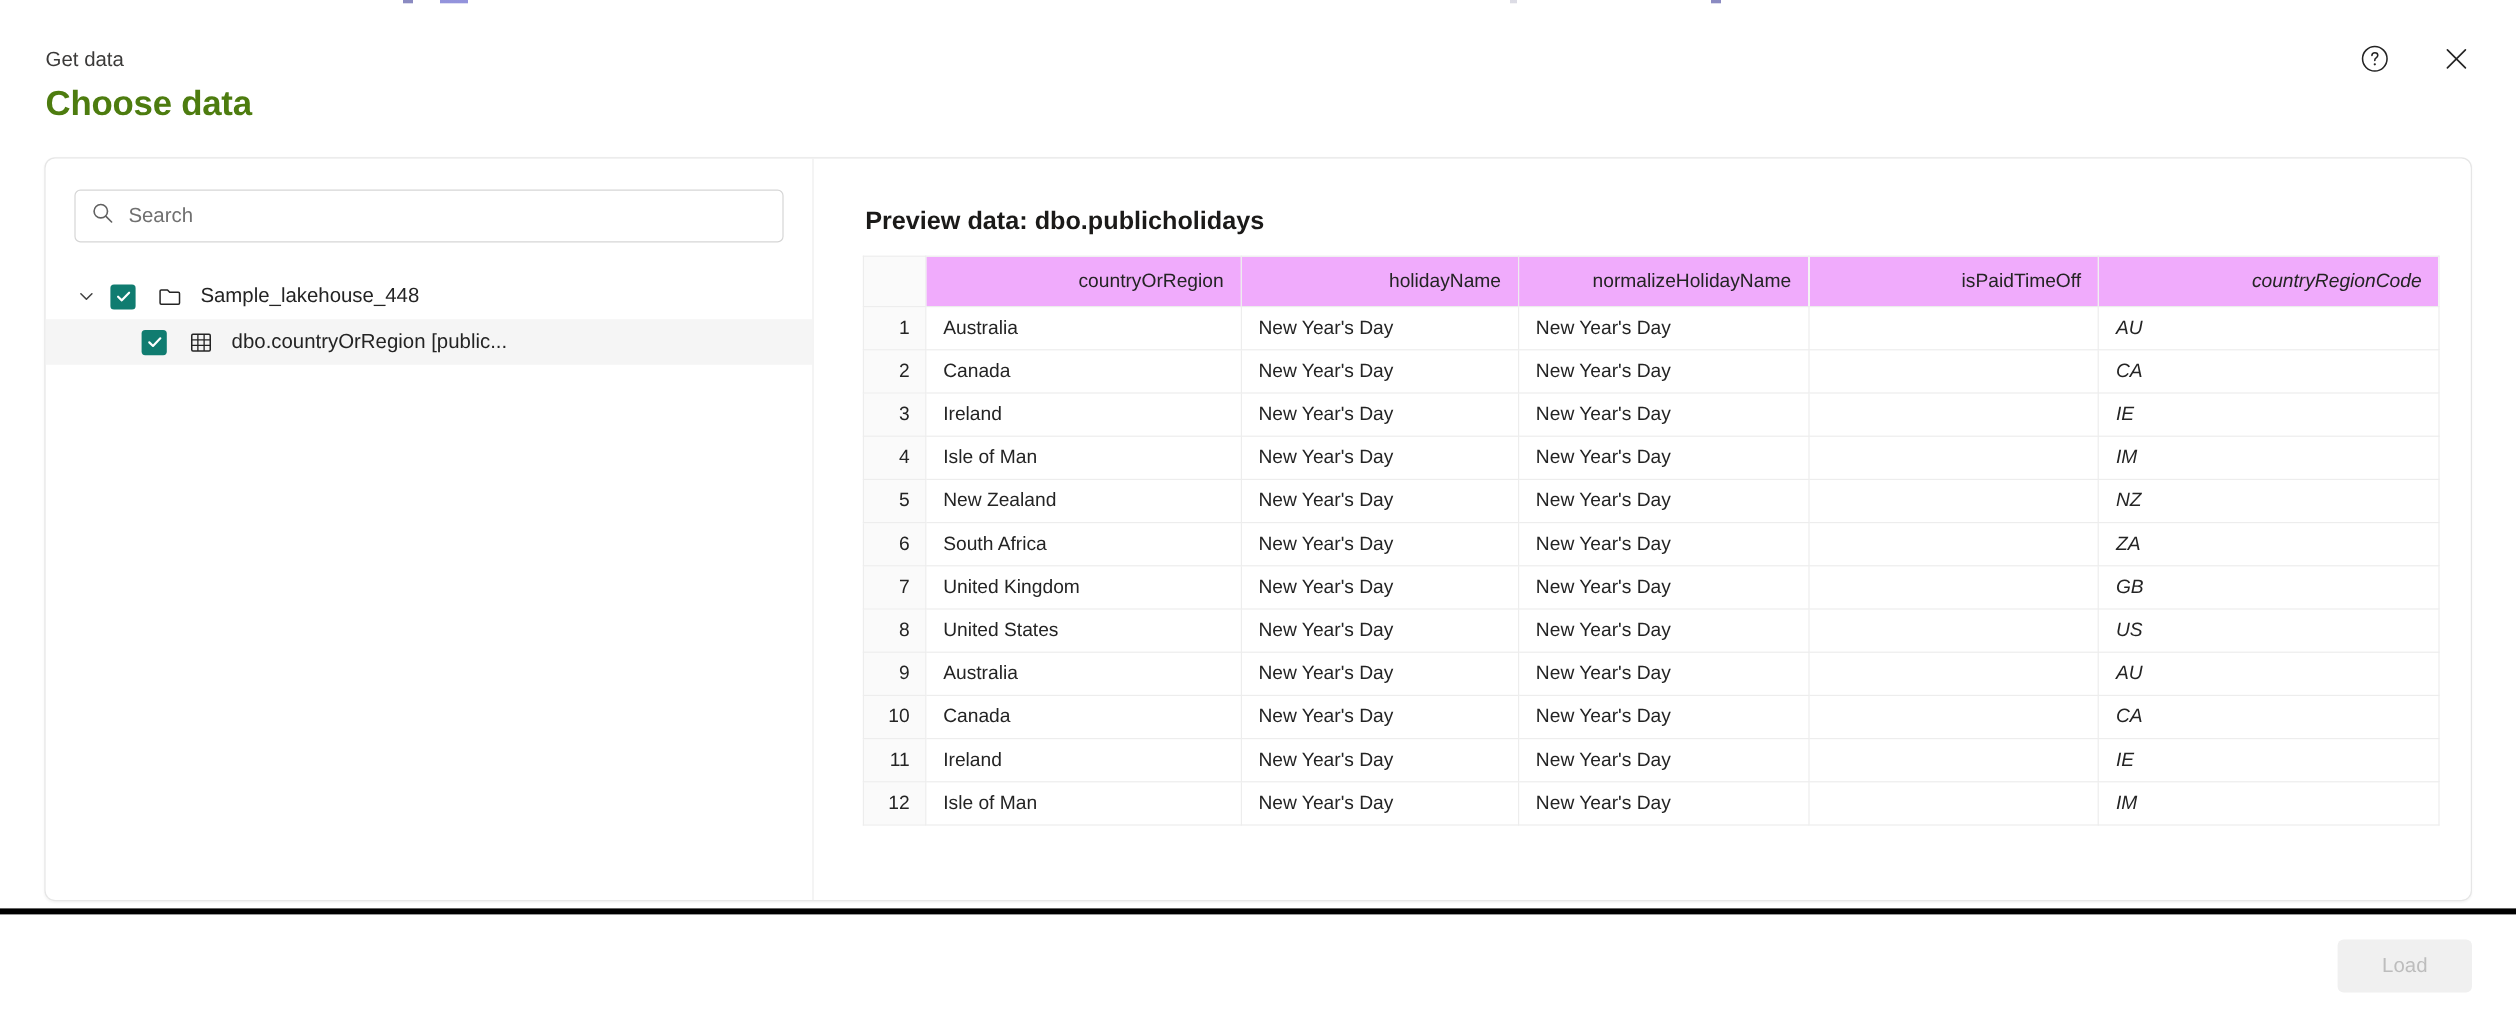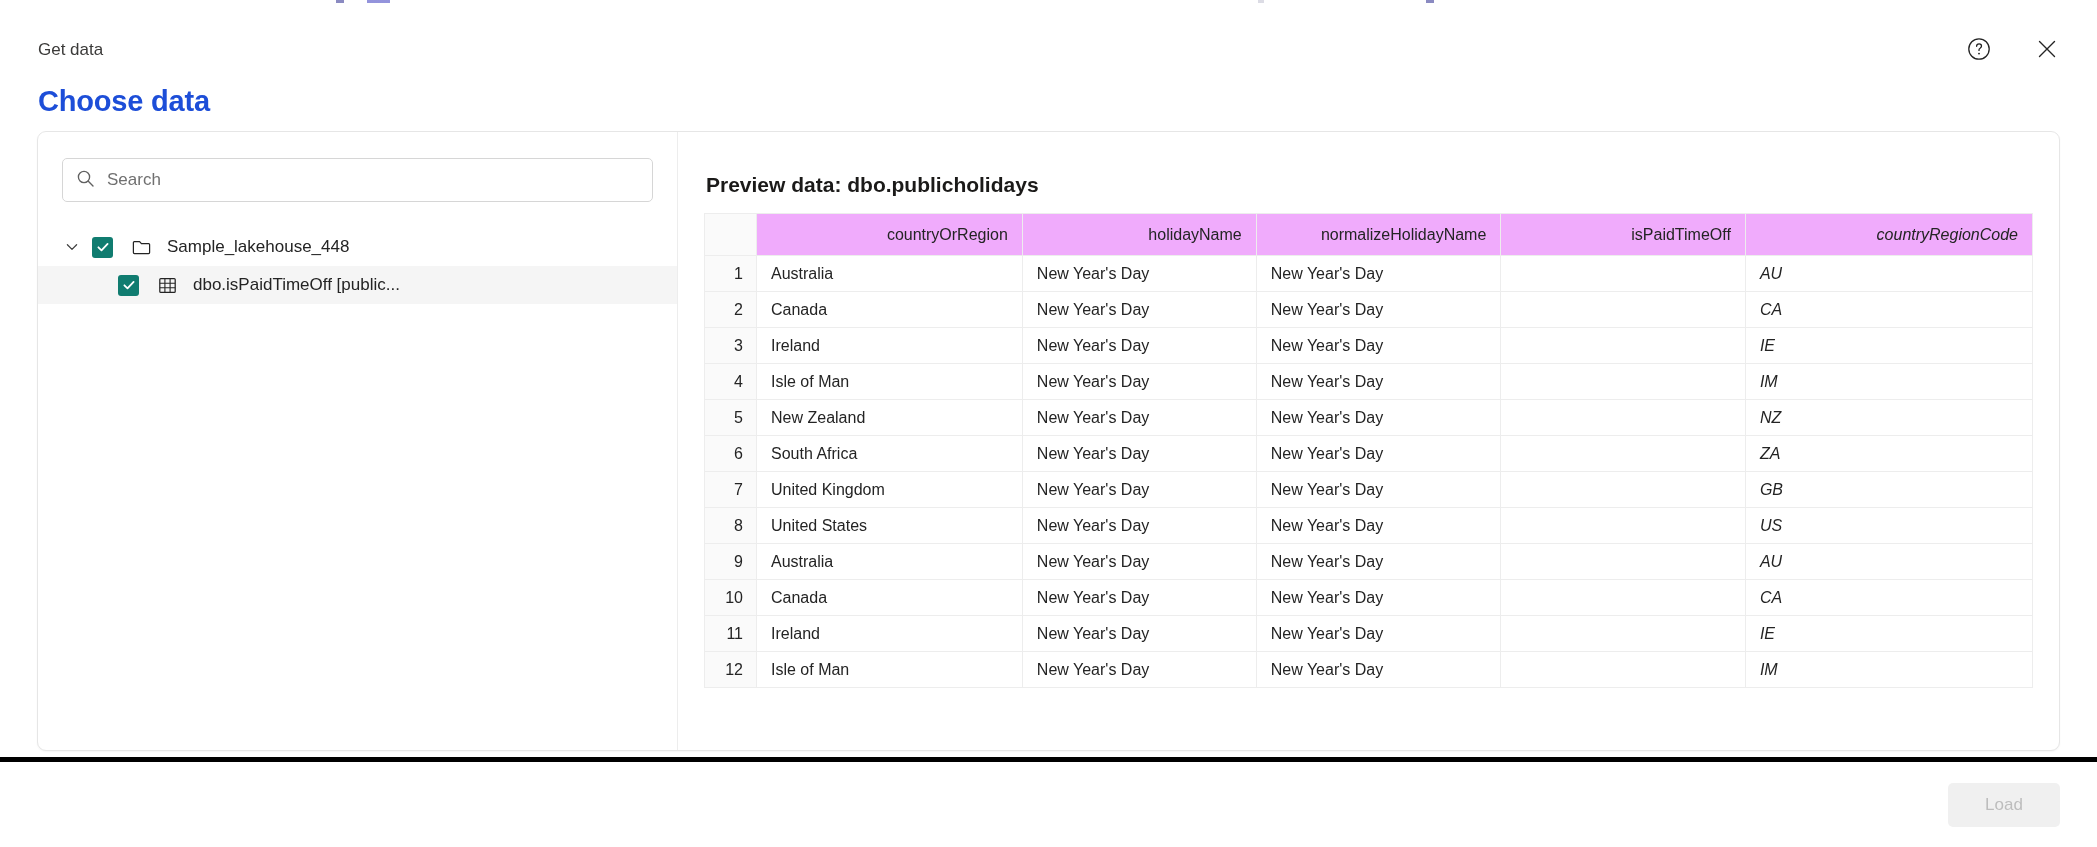--- a/index.html
+++ b/index.html
@@ -28,22 +28,22 @@
   
   .dlg-header {
     position: relative;
     padding: 36px 0 0 38px;
     height: 128px;
   }
   .eyebrow {
     font-size: 17px; color: #3b3a39; line-height: 22px; font-weight: 400;
   }
   .dlg-title {
-    font-size: 29px; font-weight: 600; color: #1d4ed8;
-    line-height: 38px; margin-top: 21px; letter-spacing: -.2px;
+    font-size: 29px; font-weight: 600; color: #4d7c0f;
+    line-height: 38px; margin-top: 7px; letter-spacing: -.2px;
   }
   .header-actions {
     position: absolute; top: 26px; right: 30px;
     display: flex; align-items: center; gap: 28px;
   }
   .icon-btn {
     width: 40px; height: 40px; display: flex; align-items: center;
     justify-content: center; border: none; background: transparent;
     cursor: pointer; border-radius: 4px; padding: 0;
   }
@@ -56,20 +56,21 @@
     height: 620px;
   }
   .panes {
     display: flex;
     width: 100%;
     border: 1px solid #e6e6e6;
     border-radius: 9px;
     background: #fff;
     box-shadow: 0 1px 2px rgba(0,0,0,.045);
     overflow: hidden;
+    gap: 15px;
   }
   
   .left-pane {
     width: 640px;
     flex: 0 0 640px;
     border-right: 1px solid #ededed;
     padding: 26px 0 0 0;
   }
   .search-wrap { padding: 0 24px 0 24px; }
   .search-box {
@@ -252,21 +253,21 @@
               <svg width="14" height="14" viewBox="0 0 14 14" fill="none">
                 <path d="M2.4 7.3 L5.5 10.3 L11.6 3.9" stroke="#ffffff" stroke-width="1.8" stroke-linecap="round" stroke-linejoin="round"></path>
               </svg>
             </span>
             <span class="node-icon">
               <svg width="21" height="21" viewBox="0 0 21 21" fill="none">
                 <rect x="2.8" y="3.6" width="15.4" height="13.8" rx="1" stroke="#242424" stroke-width="1.25"></rect>
                 <path d="M2.8 8.2 H18.2 M2.8 12.8 H18.2 M7.9 3.6 V17.4 M13.1 3.6 V17.4" stroke="#242424" stroke-width="1.1"></path>
               </svg>
             </span>
-            <span class="node-label">dbo.isPaidTimeOff [public...</span>
+            <span class="node-label">dbo.countryOrRegion [public...</span>
           </div>
 
         </div>
       </div>
 
       <div class="right-pane">
         <div class="preview-title">Preview data: dbo.publicholidays</div>
 
         <table class="preview">
           <thead>

